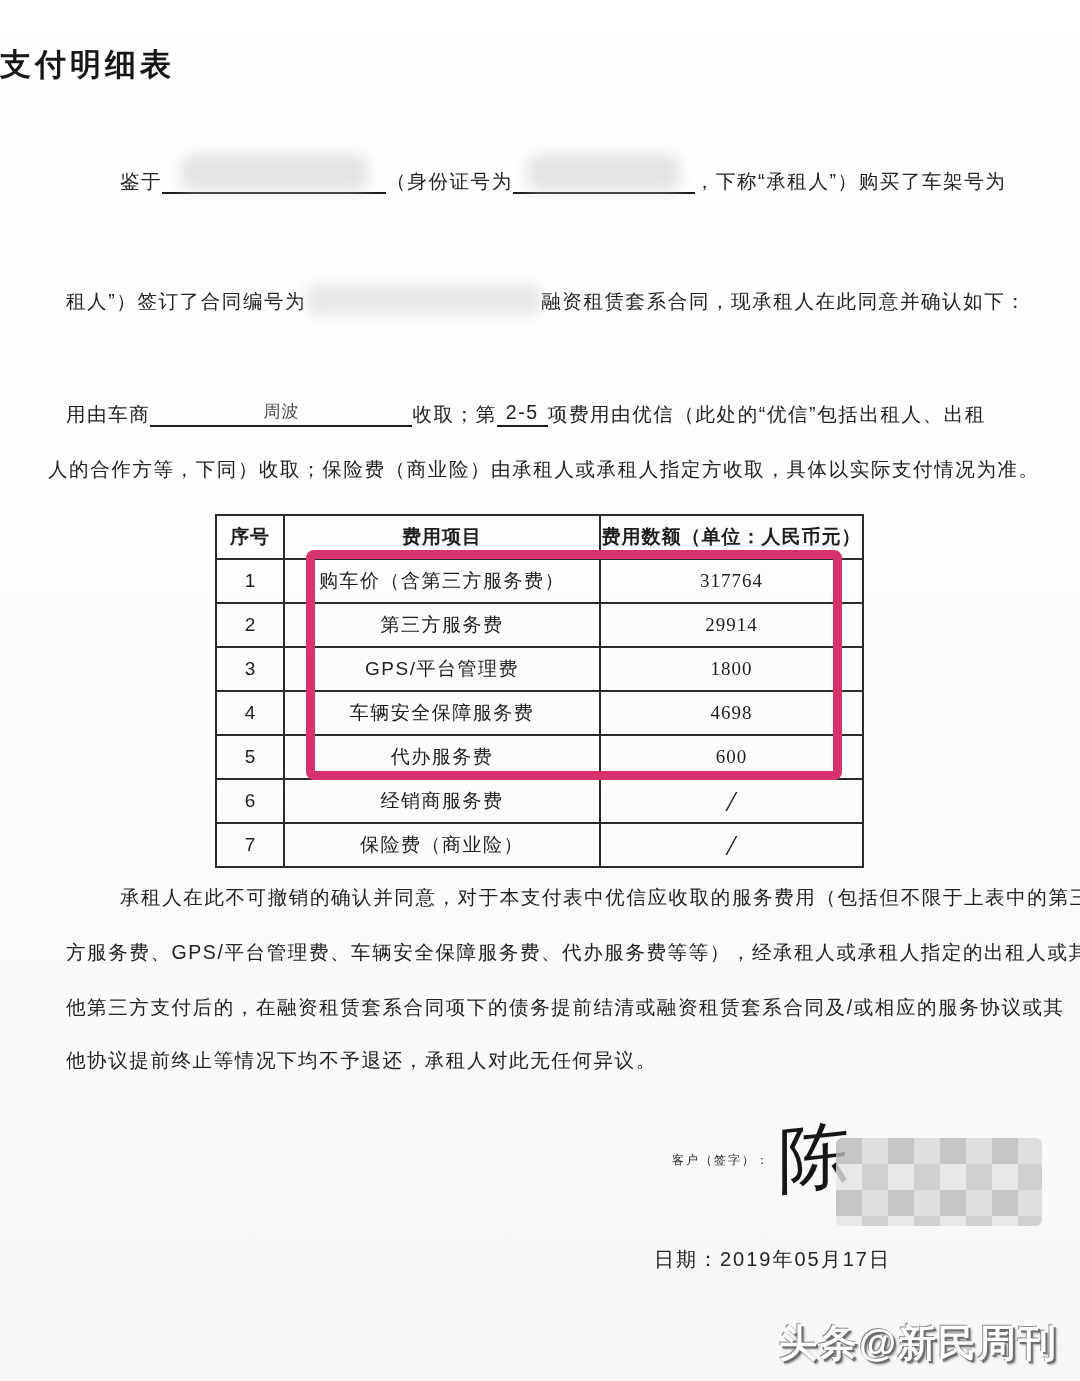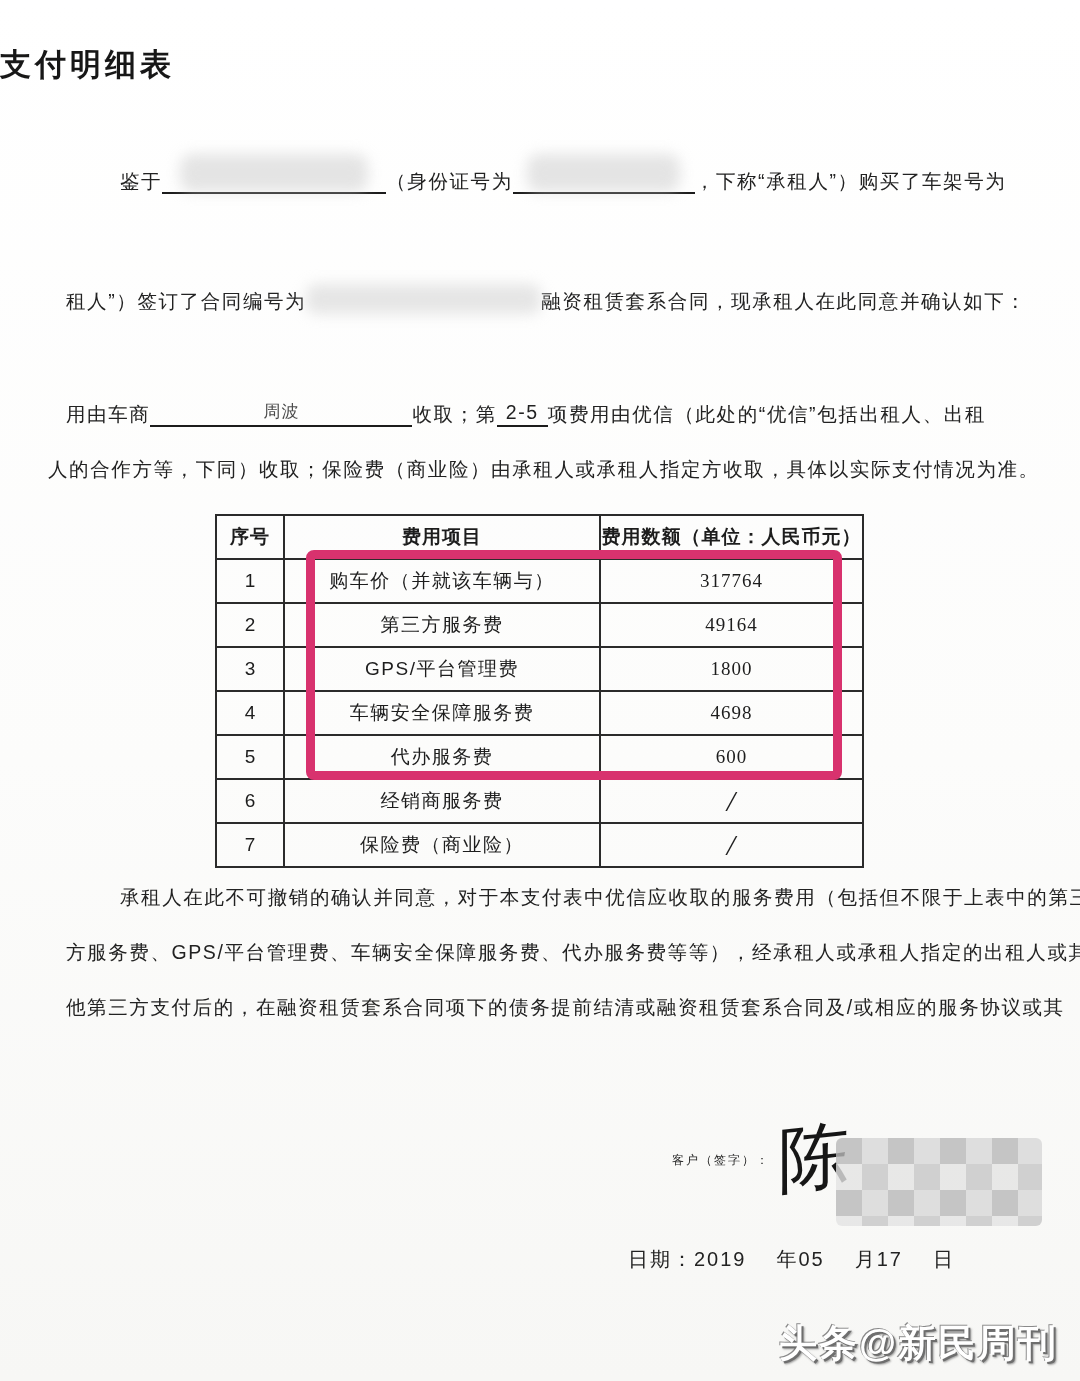--- a/index.html
+++ b/index.html
@@ -34,21 +34,21 @@
   .highlight-box{position:absolute;left:306px;top:550px;width:518px;height:212px;
                  border:9px solid #d8326e;border-radius:8px;pointer-events:none;}
   
   .sig-label{position:absolute;left:672px;top:1152px;font-size:12px;letter-spacing:2px;}
   .sig-hand{position:absolute;left:778px;top:1122px;font-size:72px;line-height:72px;
             font-family:"Liberation Serif","DejaVu Serif",serif;color:#161616;
             transform:rotate(-6deg) skewX(-6deg);font-weight:400;}
   .mosaic{position:absolute;left:836px;top:1138px;width:206px;height:88px;border-radius:6px;
           background:conic-gradient(from 90deg,#c7c7c7 25%,#e4e4e4 0 50%,#b9b9b9 0 75%,#d8d8d8 0);
           background-size:52px 52px;opacity:.8;}
-  .date-row{position:absolute;left:628px;top:1246px;display:flex;gap:30px;
+  .date-row{position:absolute;left:654px;top:1246px;display:flex;
             font-size:20px;letter-spacing:2px;color:#222;align-items:flex-end;}
   
   .watermark{position:absolute;right:22px;top:1318px;font-size:38px;font-weight:700;
              letter-spacing:2px;color:#ffffff;
              text-shadow:2px 2px 0 #6e6e6e,3px 3px 2px rgba(90,90,90,.55),-1px -1px 0 #8a8a8a;}
 </style>
 </head>
 <body>
 
 <div class="page">
@@ -78,27 +78,27 @@
         <col style="width:263px">
       </colgroup>
     <tbody>
         <tr>
       <th>序号</th>
       <th>费用项目</th>
       <th>费用数额（单位：人民币元）</th>
     </tr>
     <tr>
       <td>1</td>
-      <td class="item">购车价（并就该车辆与）</td>
+      <td class="item">购车价（含第三方服务费）</td>
       <td class="amount">317764</td>
     </tr>
     <tr>
       <td>2</td>
       <td class="item">第三方服务费</td>
-      <td class="amount">49164</td>
+      <td class="amount">29914</td>
     </tr>
     <tr>
       <td>3</td>
       <td class="item">GPS/平台管理费</td>
       <td class="amount">1800</td>
     </tr>
     <tr>
       <td>4</td>
       <td class="item">车辆安全保障服务费</td>
       <td class="amount">4698</td>
@@ -119,20 +119,21 @@
       <td class="amount slash">/</td>
     </tr>
   </tbody>
     </table>
 
   <div class="highlight-box" style="border-color: rgb(216, 50, 110);"></div>
 
   <div class="line" style="left:120px;top:884px;">承租人在此不可撤销的确认并同意，对于本支付表中优信应收取的服务费用（包括但不限于上表中的第三</div>
   <div class="line" style="left:66px;top:939px;">方服务费、GPS/平台管理费、车辆安全保障服务费、代办服务费等等），经承租人或承租人指定的出租人或其</div>
   <div class="line" style="left:66px;top:994px;">他第三方支付后的，在融资租赁套系合同项下的债务提前结清或融资租赁套系合同及/或相应的服务协议或其</div>
+  <div class="line" style="left:66px;top:1047px;">他协议提前终止等情况下均不予退还，承租人对此无任何异议。</div>
 
   <div class="sig-label">客户（签字）：</div>
   <div class="sig-hand">陈</div>
   <div class="mosaic"></div>
 
   <div class="date-row">
     <span>日期：2019</span>
     <span>年05</span>
     <span>月17</span>
     <span>日</span>

